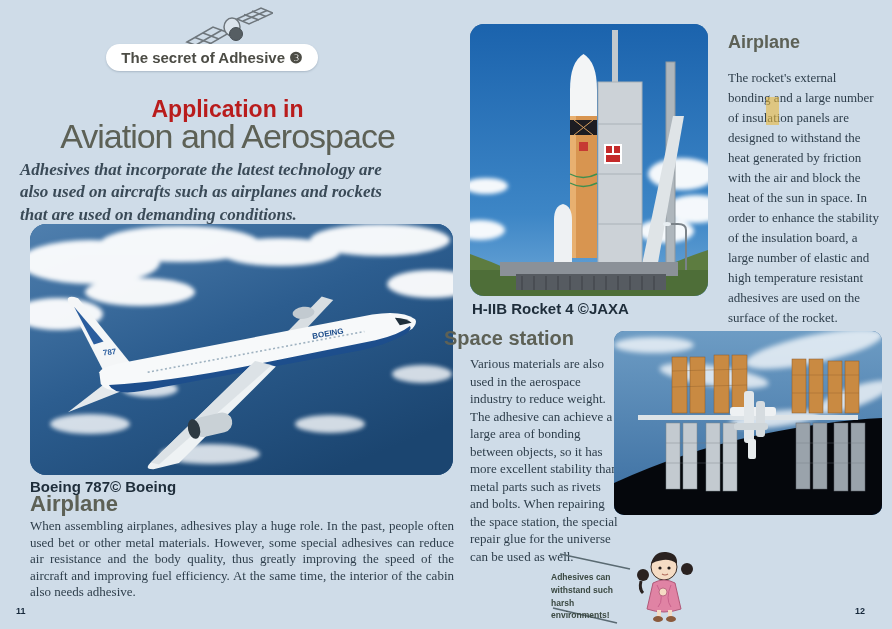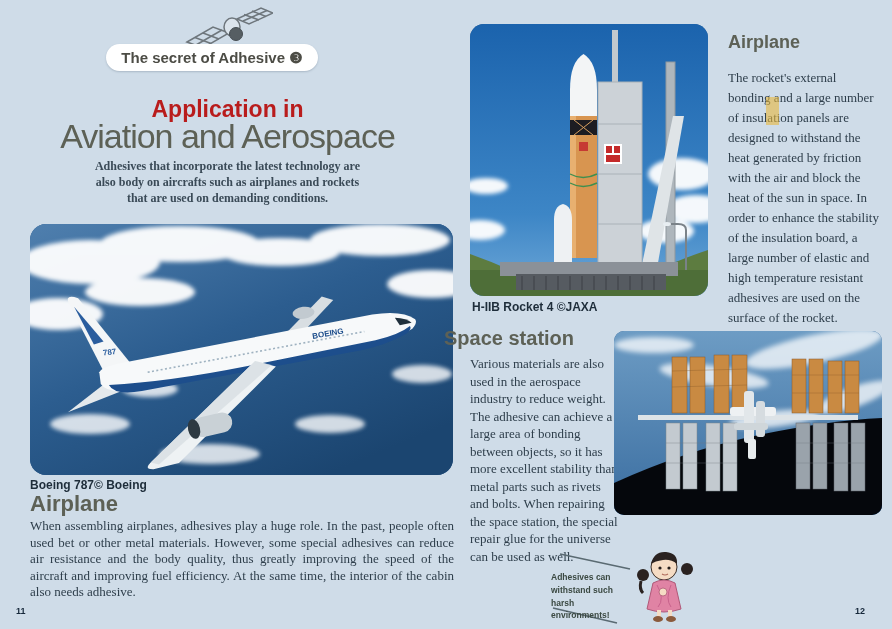--- a/index.html
+++ b/index.html
@@ -19,32 +19,32 @@
     font-size:15px; font-weight:bold; color:#4c4c45;
     box-shadow:0 1px 2px rgba(60,80,100,.25);
   }
   .satellite { left:183px; top:6px; width:90px; height:44px; }
 
   
   .title1 { left:0; top:96px; width:455px; text-align:center;
             font-size:23px; font-weight:bold; color:#b91c1c; }
   .title2 { left:0; top:117px; width:455px; text-align:center;
             font-size:34px; font-weight:normal; color:#5d6156; letter-spacing:-1px; }
-  .subtitle { left:20px; top:159px; width:415px; text-align:center;
+  .subtitle { left:20px; top:159px; width:415px; text-align:left;
               font-family:"Liberation Serif", serif; font-weight:bold;
-              font-size:12px; line-height:1.32; color:#3a4a57; }
+              font-size:17px; line-height:1.32; color:#3a4a57;font-style:italic; }
 
   
   .photo { overflow:hidden; background:#2c5d8f; }
   .photo svg { display:block; }
   .photo-airplane { left:30px; top:224px; width:423px; height:251px; border-radius:16px; }
   .photo-rocket   { left:470px; top:24px;  width:238px; height:272px; border-radius:14px; }
   .photo-iss      { left:614px; top:331px; width:268px; height:184px; border-radius:10px; }
 
-  .caption { font-size:12px; font-weight:bold; color:#1e2d3a; }
+  .caption { font-size:15px; font-weight:bold; color:#1e2d3a; }
   .cap-boeing { left:30px;  top:478px; width:300px; }
   .cap-rocket { left:472px; top:300px; width:230px; }
   .cap-iss    { left:616px; top:519px; width:272px; font-size:8.5px; }
 
   .heading { font-weight:bold; color:#5d6156;text-align:center; }
   .h-airplane-left  { left:30px;  top:491px; font-size:22px; }
   .h-airplane-right { left:728px; top:32px;  font-size:18px; }
   .h-space          { left:444px; top:327px; font-size:20px; }
 
   .bodytext { font-family:"Liberation Serif", serif; color:#2e3e4b; }
@@ -89,21 +89,21 @@
   </div>
 
   <div class="abs badge">
     <span>The secret of Adhesive ❸</span>
   </div>
 
   <div class="abs title1">Application in</div>
   <div class="abs title2">Aviation and Aerospace</div>
   <div class="abs subtitle">
     <div>Adhesives that incorporate the latest technology are</div>
-    <div>also body on aircrafts such as airplanes and rockets</div>
+    <div>also used on aircrafts such as airplanes and rockets</div>
     <div>that are used on demanding conditions.</div>
   </div>
 
   <div class="abs photo photo-airplane">
     <svg viewBox="0 0 423 251" width="423" height="251" preserveAspectRatio="none">
       <defs>
         <linearGradient id="ocg" x1="0" y1="0" x2="0.7" y2="1">
           <stop offset="0" stop-color="#4f7fae"></stop>
           <stop offset="0.5" stop-color="#2c5d8f"></stop>
           <stop offset="1" stop-color="#1b4570"></stop>

